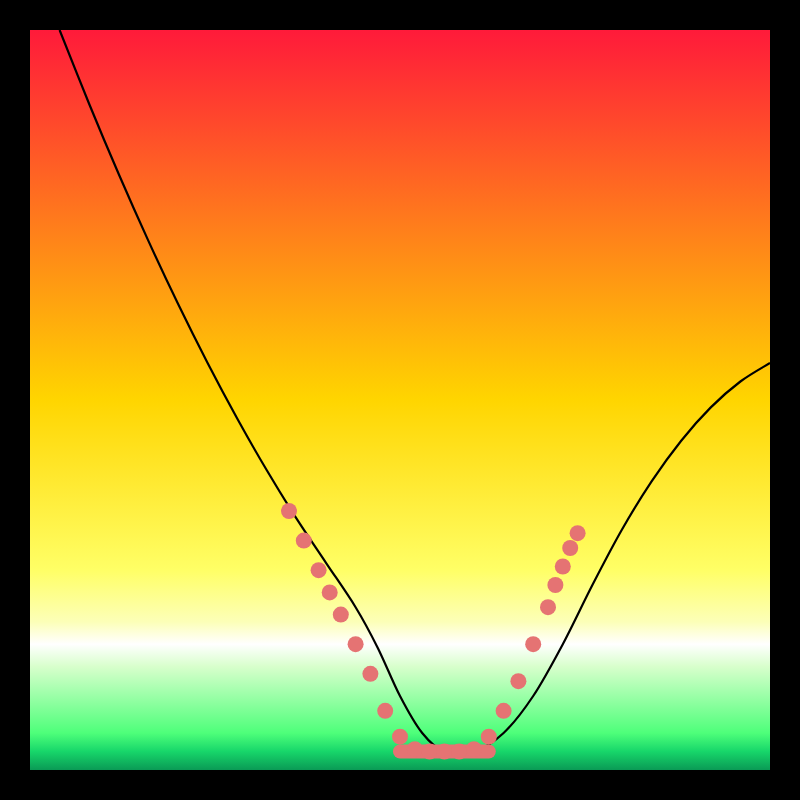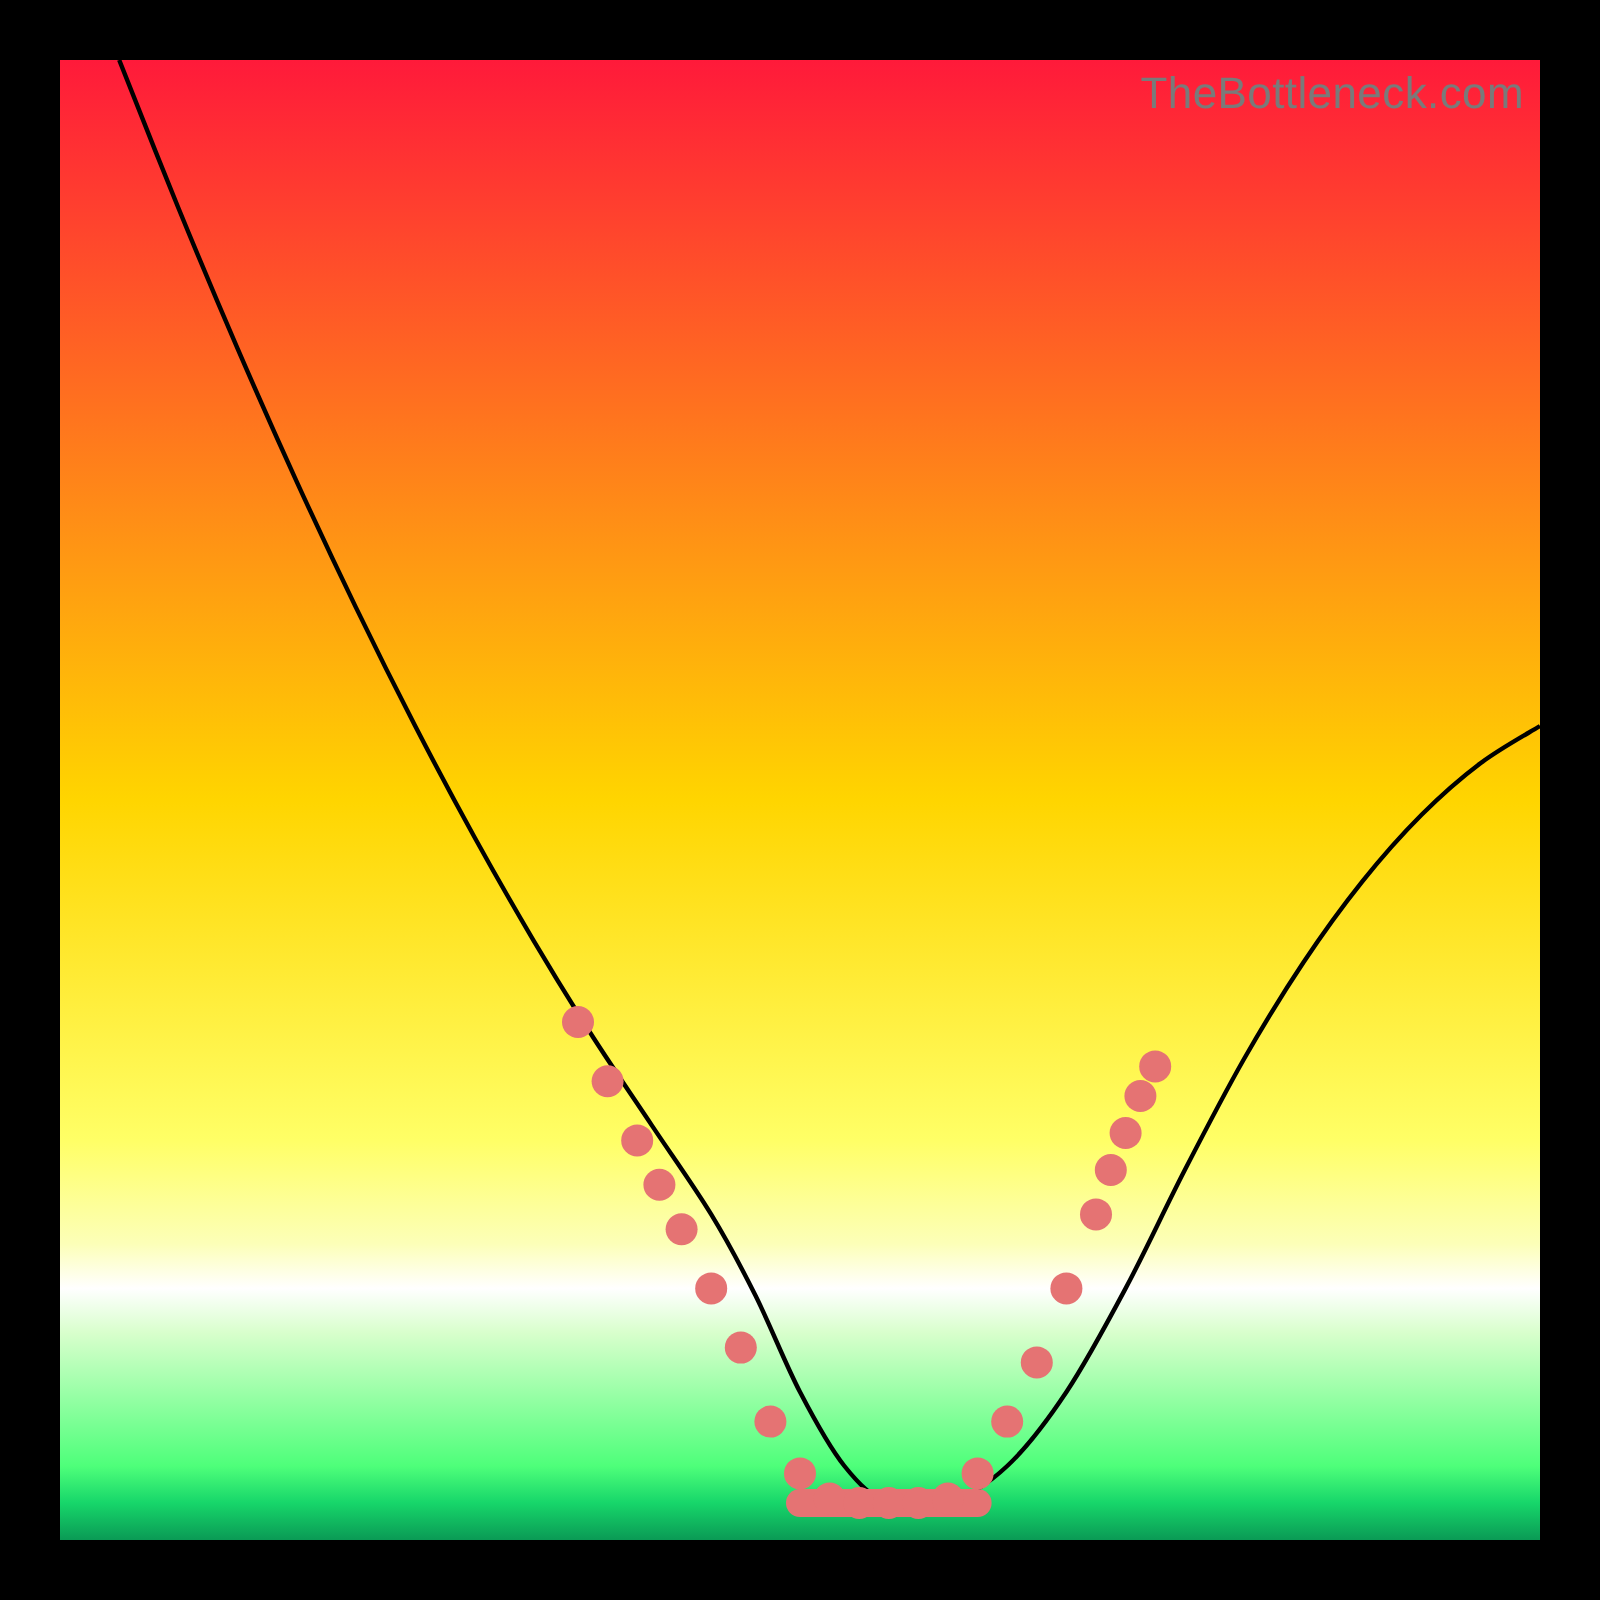--- a/index.html
+++ b/index.html
@@ -78,14 +78,13 @@
         <circle cx="473.6" cy="680.8" r="8" fill="#e57373"></circle>
         <circle cx="488.40000000000003" cy="651.2" r="8" fill="#e57373"></circle>
         <circle cx="503.20000000000005" cy="614.2" r="8" fill="#e57373"></circle>
         <circle cx="518" cy="577.2" r="8" fill="#e57373"></circle>
         <circle cx="525.4" cy="555" r="8" fill="#e57373"></circle>
         <circle cx="532.8" cy="536.5" r="8" fill="#e57373"></circle>
         <circle cx="540.1999999999999" cy="518" r="8" fill="#e57373"></circle>
         <circle cx="547.6" cy="503.2" r="8" fill="#e57373"></circle>
       </g>
   </svg>
-  <div class="watermark">TheBottleneck.com</div>
 </div>
 
 </body></html>

